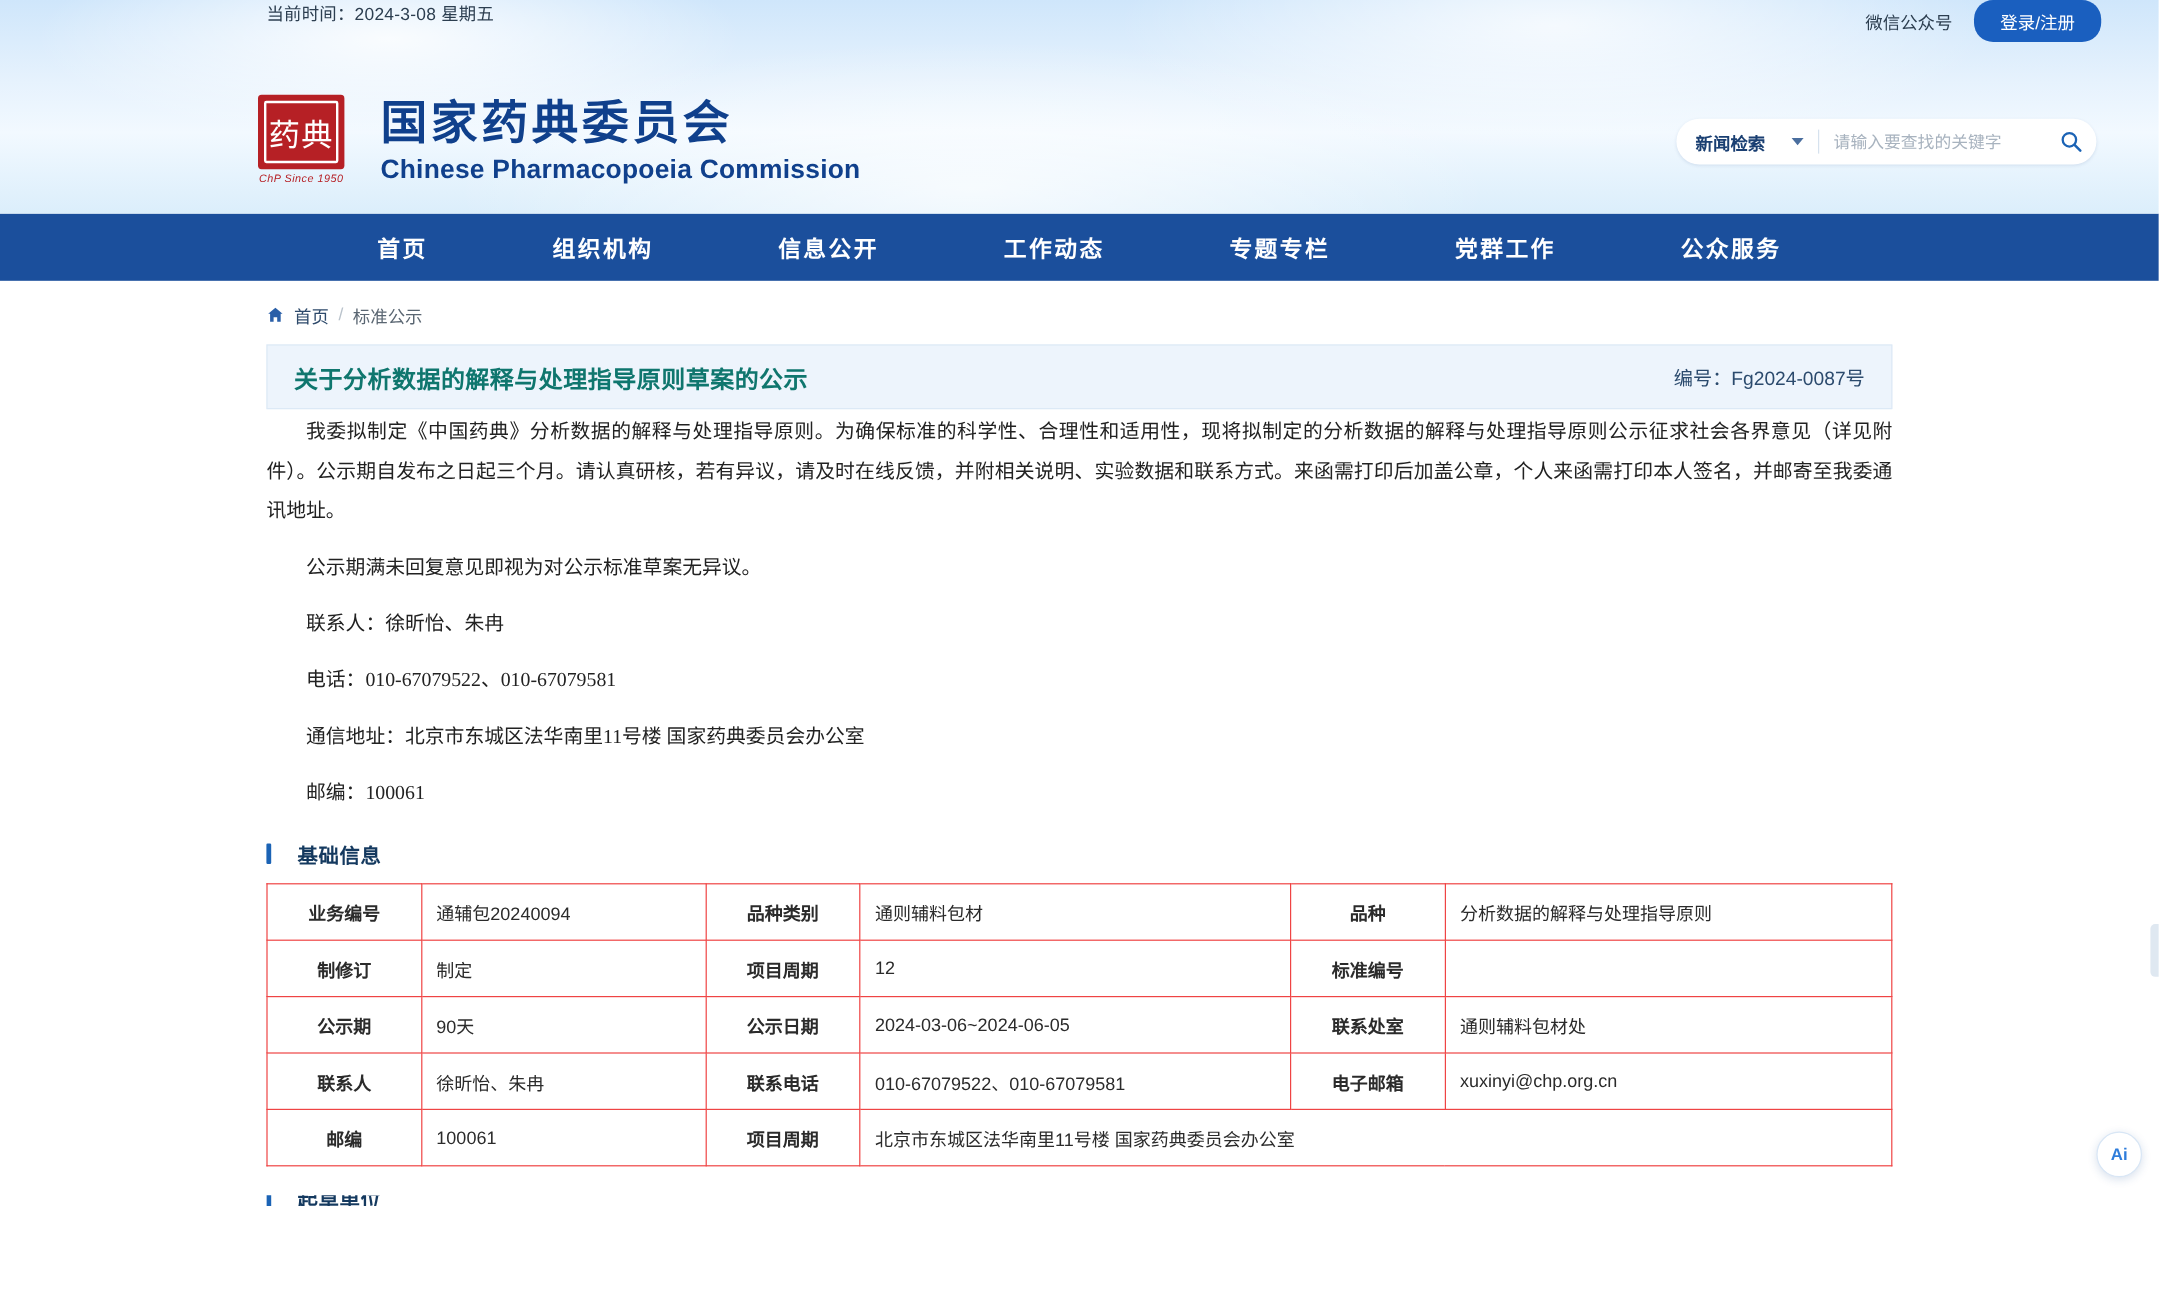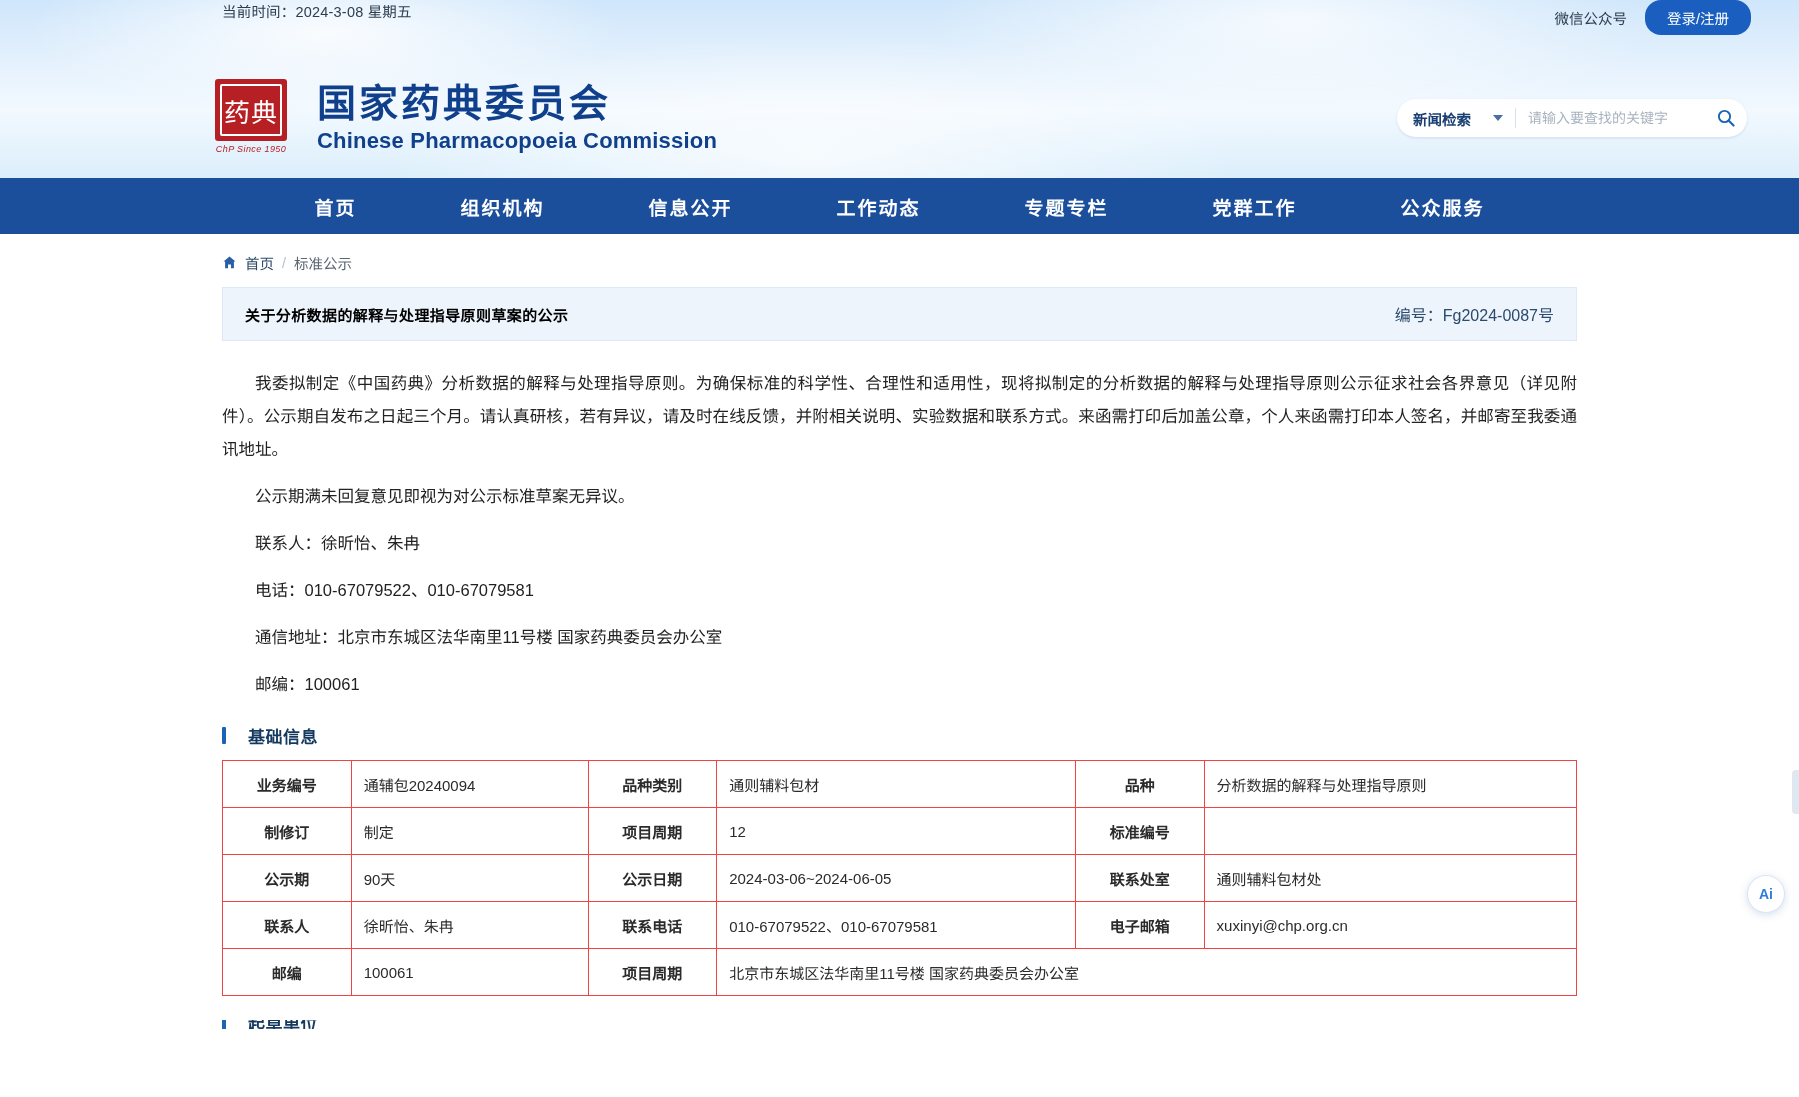--- a/index.html
+++ b/index.html
@@ -192,38 +192,38 @@
 
   .title-bar {
     background: #edf4fc;
     border: 1px solid #dce9f6;
     height: 54px;
     display: flex;
     align-items: center;
     padding: 0 22px;
   }
   .title-bar h1 {
-    font-size: 15px;
-    color: #000000;
+    font-size: 20px;
+    color: #0f766e;
     font-weight: bold;
     letter-spacing: .4px;
     text-align: right;
   }
   .title-no {
     margin-left: auto;
     font-size: 16px;
     color: #2b4a6d;
   }
 
   .body-text {
-    font-family: Liberation Sans, sans-serif;
+    font-family: Liberation Serif, serif;
     font-size: 16.5px;
     color: #222;
     line-height: 2.0;
-    padding-top: 26px;
+    padding-top: 2px;
   }
   .body-text p { margin: 0 0 10px 0; text-align: justify; }
   .body-text p.indent { text-indent: 2em; }
   .body-text p.gap { margin-top: 14px; }
 
   .section-head {
     display: flex;
     align-items: center;
     gap: 22px;
     margin: 22px 0 12px 0;
@@ -259,21 +259,21 @@
   .c4 { width: 26.5%; }
   .c5 { width: 9.5%; }
   .c6 { width: 27.5%; }
 
   .section-head.cut { margin-top: 24px; overflow: hidden; height: 9px; }
   .section-head.cut h2 { position: relative; top: -2px; }
 
   
   .ai-fab {
     position: absolute;
-    right: 14px; top: 875px;
+    right: 14px; top: 943px;
     width: 38px; height: 38px;
     border-radius: 50%;
     background: #ffffff;
     border: 1px solid #d8e6f5;
     box-shadow: 0 2px 8px rgba(30,80,150,.18);
     display:flex; align-items:center; justify-content:center;
     color:#2f7ddb; font-size: 14px; font-weight: bold;
     cursor: pointer;
   }
   .side-tab {

